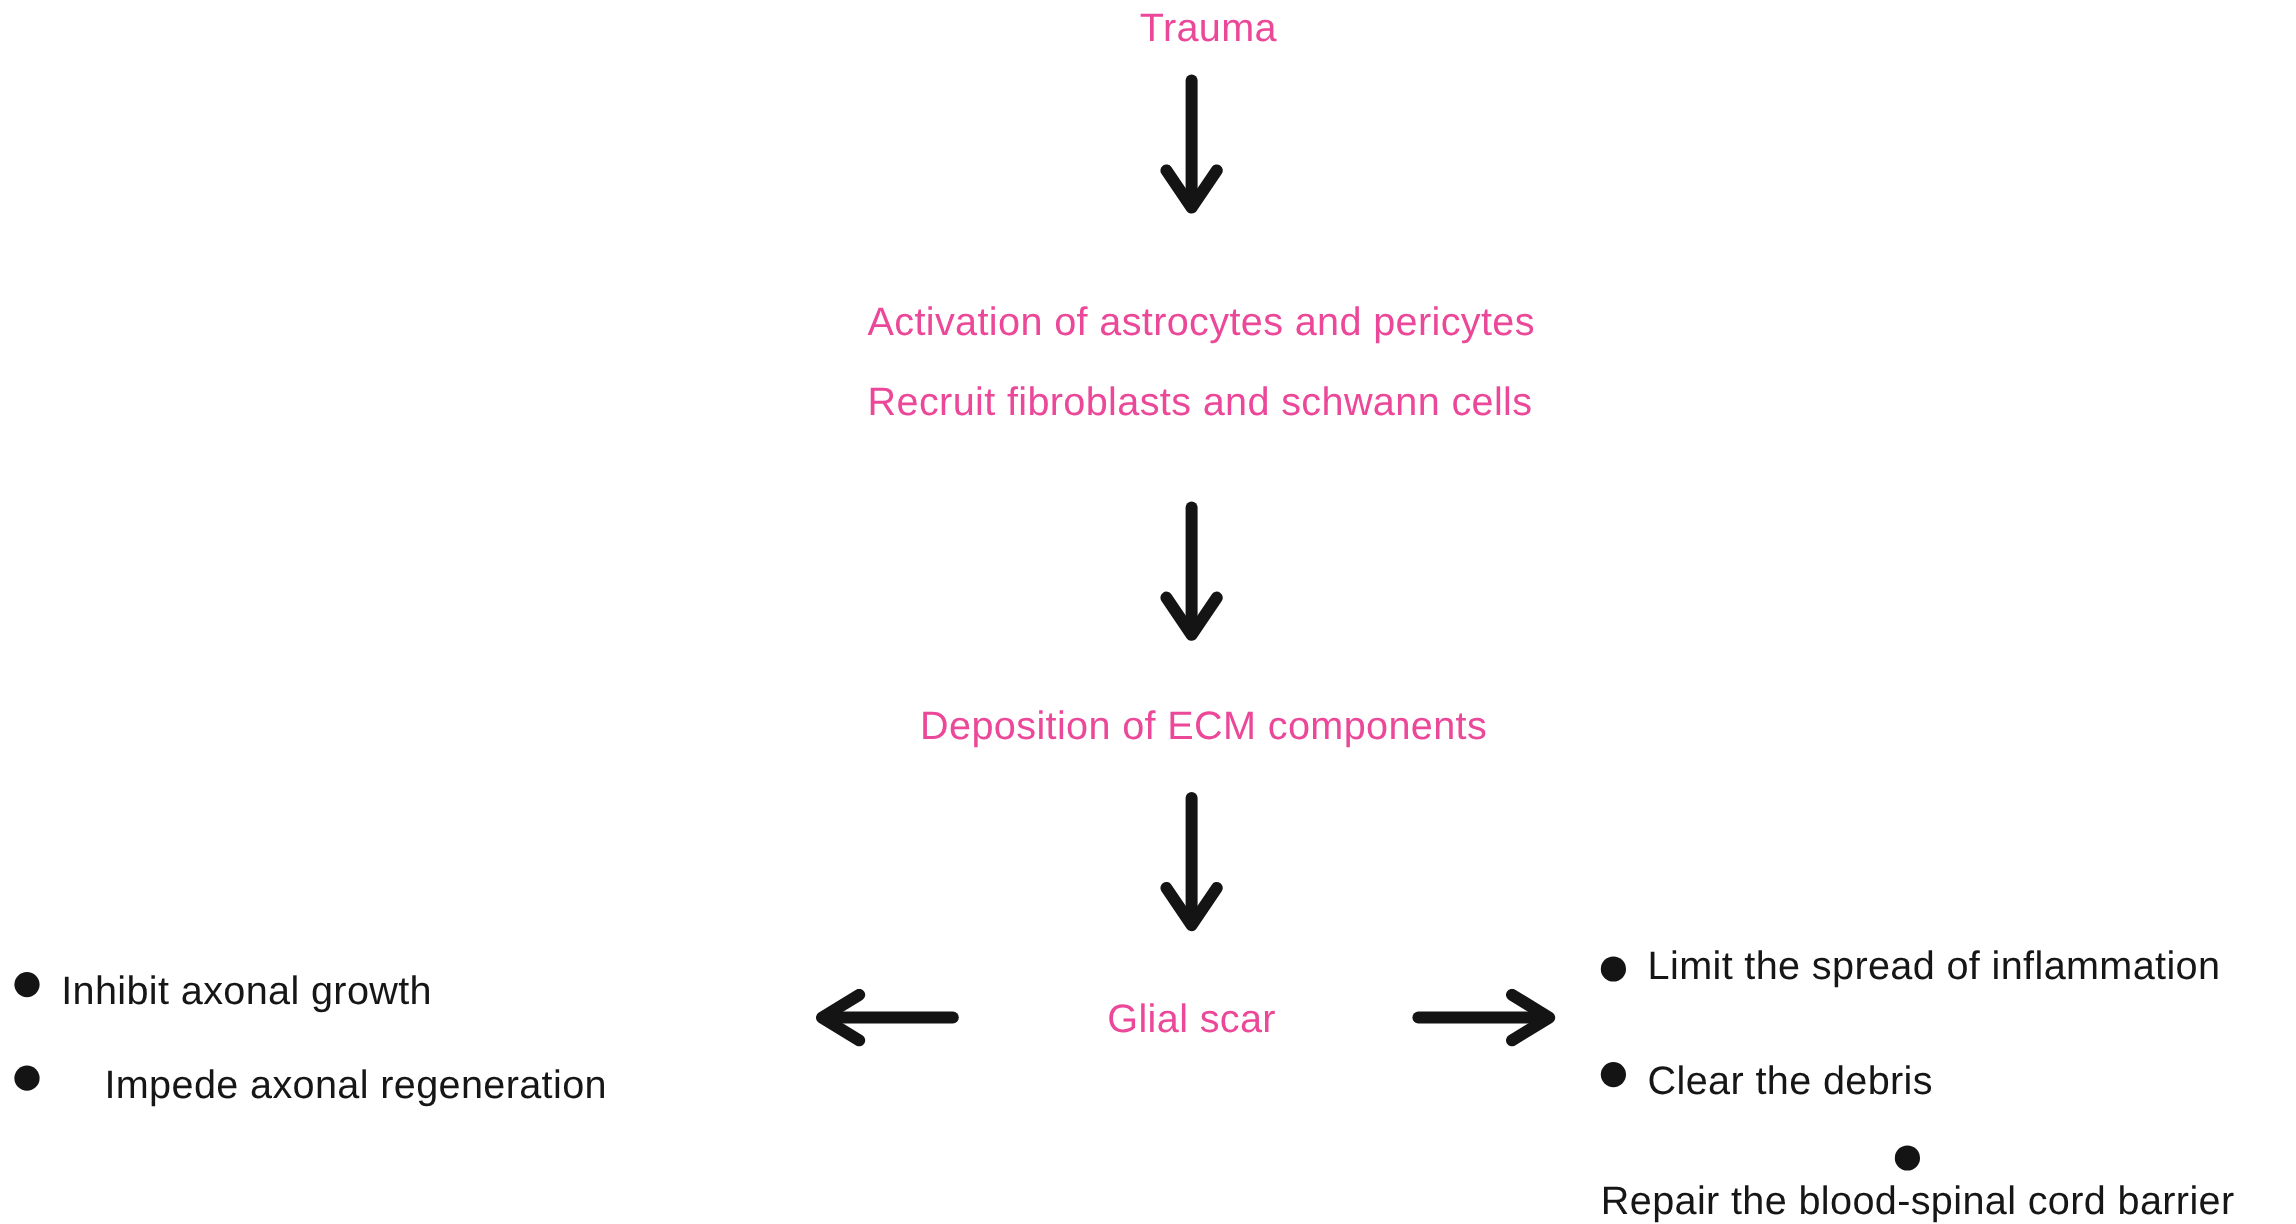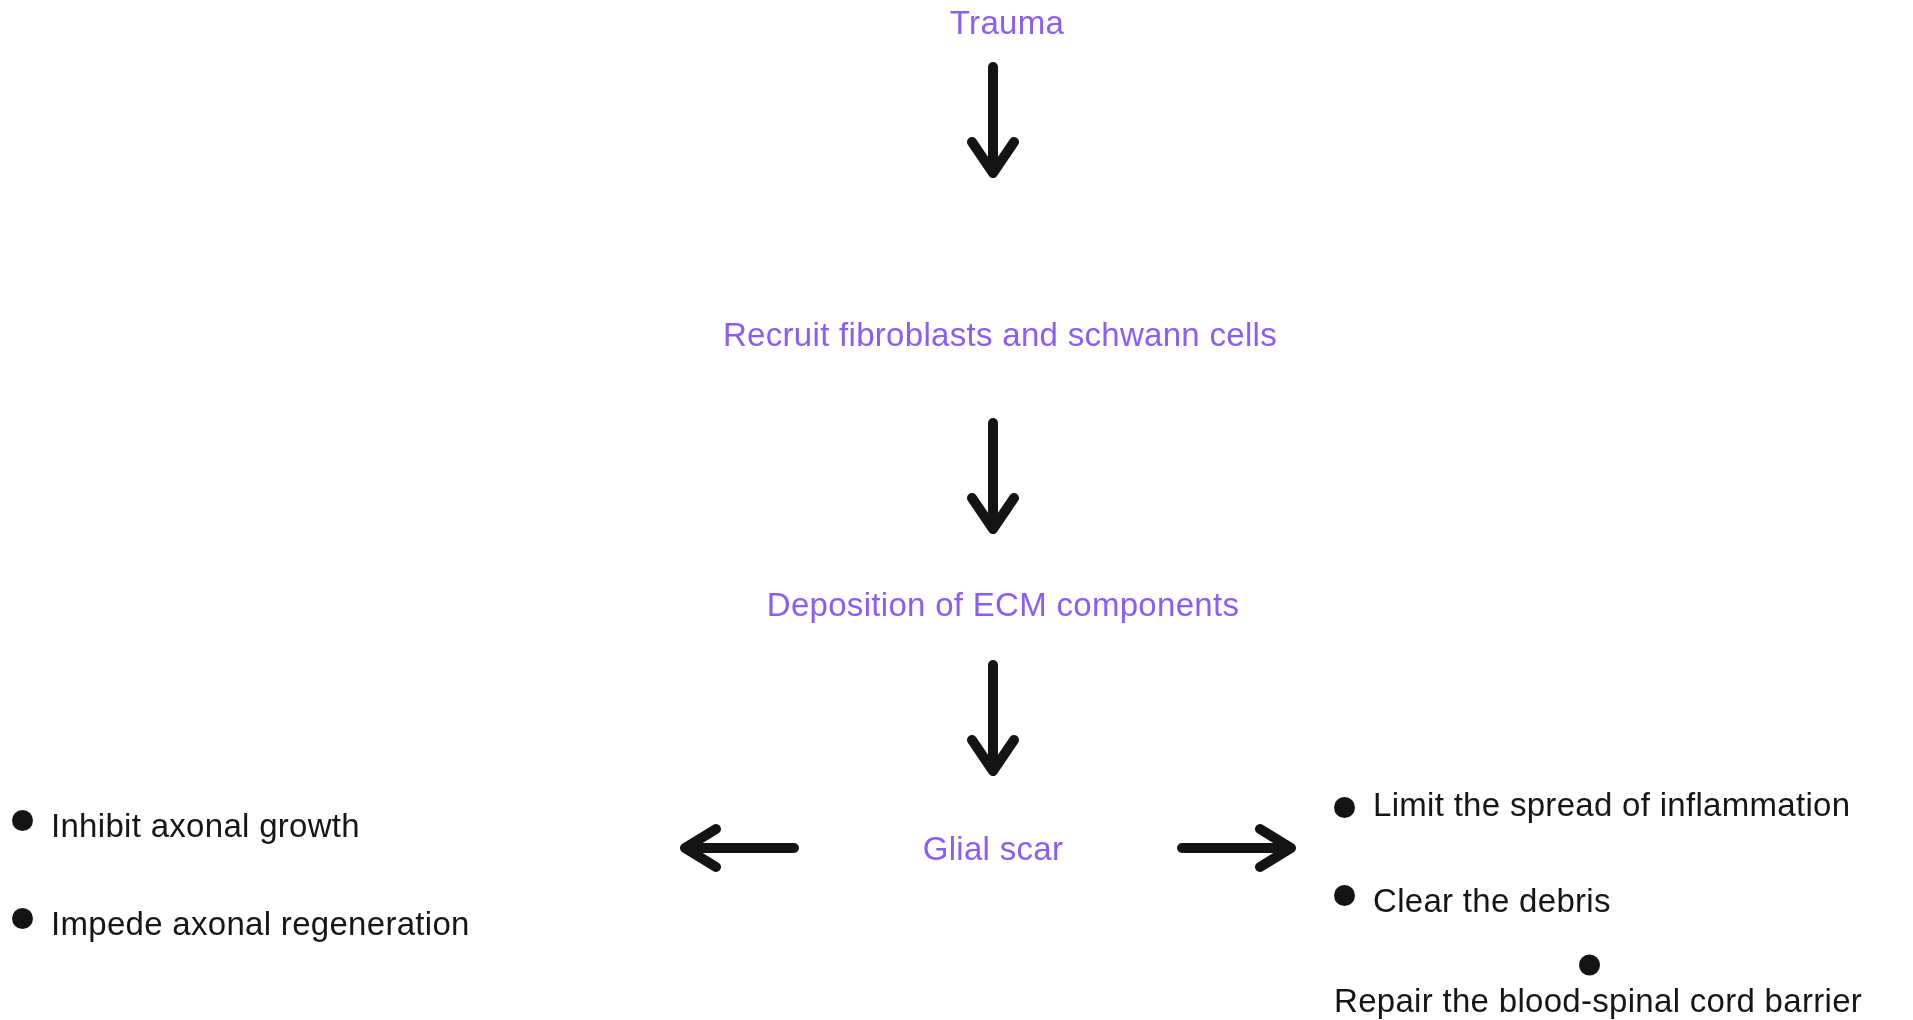--- a/index.html
+++ b/index.html
@@ -11,21 +11,21 @@
     color:#161616;
     overflow:hidden;
   }
   .label{
     position:absolute;
     transform:translate(-50%,-50%);
     font-size:33px;
     line-height:1.2;
     white-space:nowrap;
     letter-spacing:0.3px;
-    color:#8b5cf6;
+    color:#ec4899;
   }
   .arrow{position:absolute;}
   .arrow svg{display:block;}
   .list-row{
     position:absolute;
     display:flex;
     align-items:center;
     transform:translateY(-50%);
     font-size:33px;
     white-space:nowrap;
@@ -49,20 +49,21 @@
 
   <div class="label" style="left:1007px;top:23px;">Trauma</div>
 
   <div class="arrow" style="left:963px;top:60px;">
     <svg width="60" height="122" viewBox="0 0 60 122">
       <line class="stroke" x1="30" y1="7" x2="30" y2="108"></line>
       <polyline class="stroke" points="9,82 30,113 51,82"></polyline>
     </svg>
   </div>
 
+  <div class="label" style="left:1001px;top:268px;">Activation of astrocytes and pericytes</div>
   <div class="label" style="left:1000px;top:335px;">Recruit fibroblasts and schwann cells</div>
 
   <div class="arrow" style="left:963px;top:416px;">
     <svg width="60" height="122" viewBox="0 0 60 122">
       <line class="stroke" x1="30" y1="7" x2="30" y2="108"></line>
       <polyline class="stroke" points="9,82 30,113 51,82"></polyline>
     </svg>
   </div>
 
   <div class="label" style="left:1003px;top:605px;">Deposition of ECM components</div>
@@ -87,21 +88,21 @@
     <svg width="124" height="48" viewBox="0 0 124 48">
       <line class="stroke" x1="6" y1="24" x2="111" y2="24"></line>
       <polyline class="stroke" points="84,5 115,24 84,43"></polyline>
     </svg>
   </div>
 
   <div class="list-row" style="left:12px;top:826px;">
     <span class="bullet"></span>
     <span>Inhibit axonal growth</span>
   </div>
-  <div class="list-row" style="left:12px;top:924px;">
+  <div class="list-row" style="left:12px;top:904px;gap:36px;">
     <span class="bullet"></span>
     <span>Impede axonal regeneration</span>
   </div>
 
   <div class="list-row" style="left:1334px;top:805px;align-items:flex-end;">
     <span class="bullet"></span>
     <span>Limit the spread of inflammation</span>
   </div>
   <div class="list-row" style="left:1334px;top:901px;justify-content:flex-end;">
     <span class="bullet"></span>

